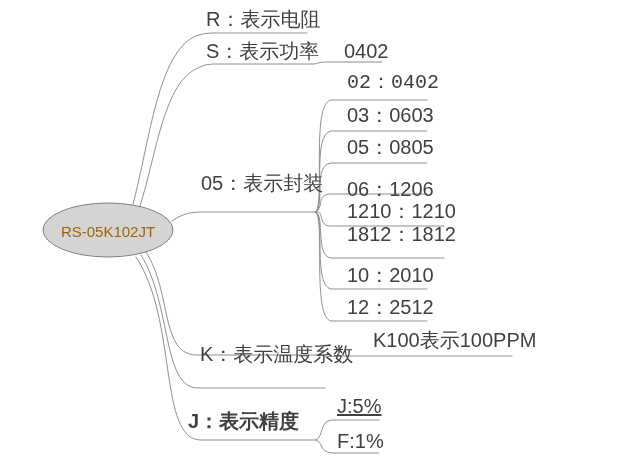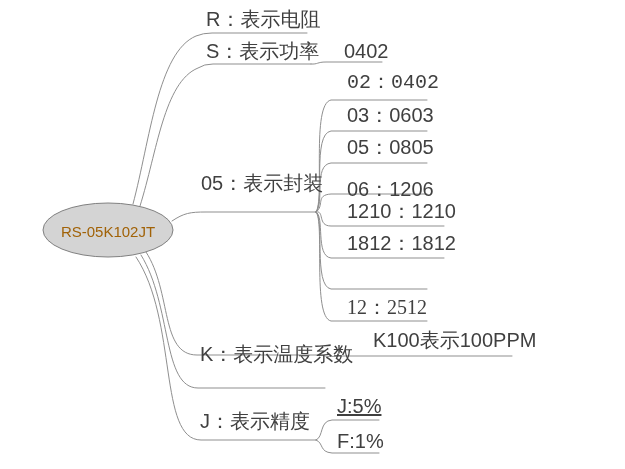--- a/index.html
+++ b/index.html
@@ -57,30 +57,31 @@
 
     <ellipse class="root-shape" cx="108" cy="230" rx="65" ry="27"></ellipse>
   </svg>
 
   <div class="root-label">RS-05K102JT</div>
 
   <div class="label" style="left:206px;top:9px;">R：表示电阻</div>
   <div class="label" style="left:206px;top:41px;">S：表示功率</div>
   <div class="label" style="left:201px;top:173px;">05：表示封装</div>
   <div class="label" style="left:200px;top:344px;">K：表示温度系数</div>
-  <div class="label" style="left:200px;top:411px;">J：表示精度</div>
+  <div class="label" style="left:188px;top:411px;font-weight:bold;">J：表示精度</div>
 
   <div class="label" style="left:344px;top:41px;">0402</div>
 
   <div class="label" style="left:347px;top:73px;font-family:Liberation Mono, monospace;">02：0402</div>
   <div class="label" style="left:347px;top:105px;">03：0603</div>
   <div class="label" style="left:347px;top:137px;">05：0805</div>
   <div class="label" style="left:347px;top:179px;">06：1206</div>
   <div class="label" style="left:347px;top:201px;">1210：1210</div>
-  <div class="label" style="left:347px;top:233px;">1812：1812</div>
-  <div class="label" style="left:347px;top:297px;font-family:Liberation Serif, serif;">12：2512</div>
+  <div class="label" style="left:347px;top:224px;">1812：1812</div>
+  <div class="label" style="left:347px;top:265px;">10：2010</div>
+  <div class="label" style="left:347px;top:297px;">12：2512</div>
 
   <div class="label" style="left:373px;top:330px;">K100表示100PPM</div>
 
   <div class="label" style="left:337px;top:396px;text-decoration:underline;">J:5%</div>
   <div class="label" style="left:337px;top:431px;">F:1%</div>
 
 </div>
 
 </body></html>

